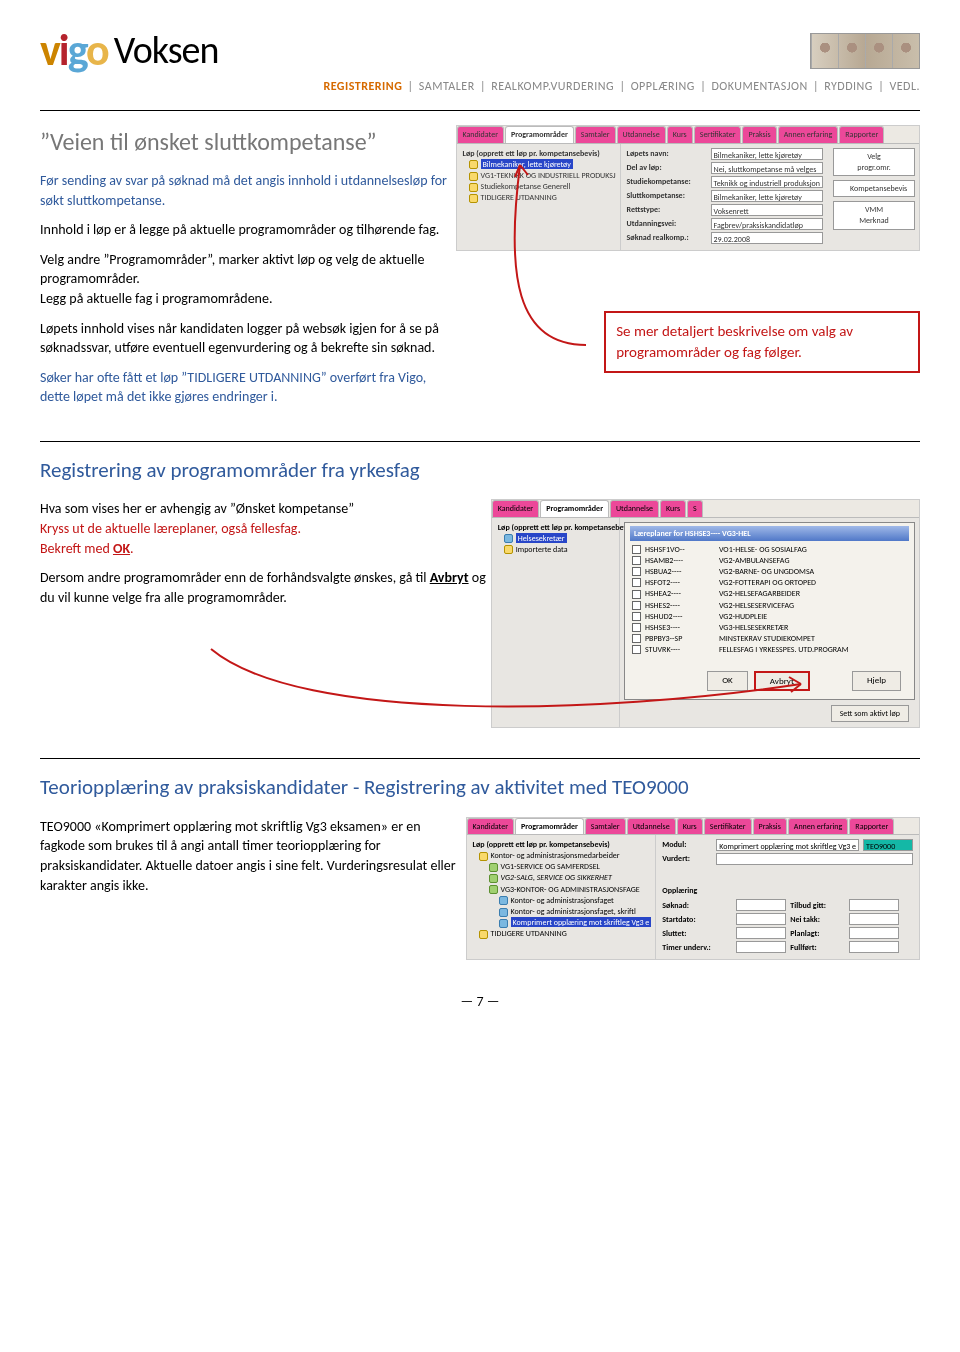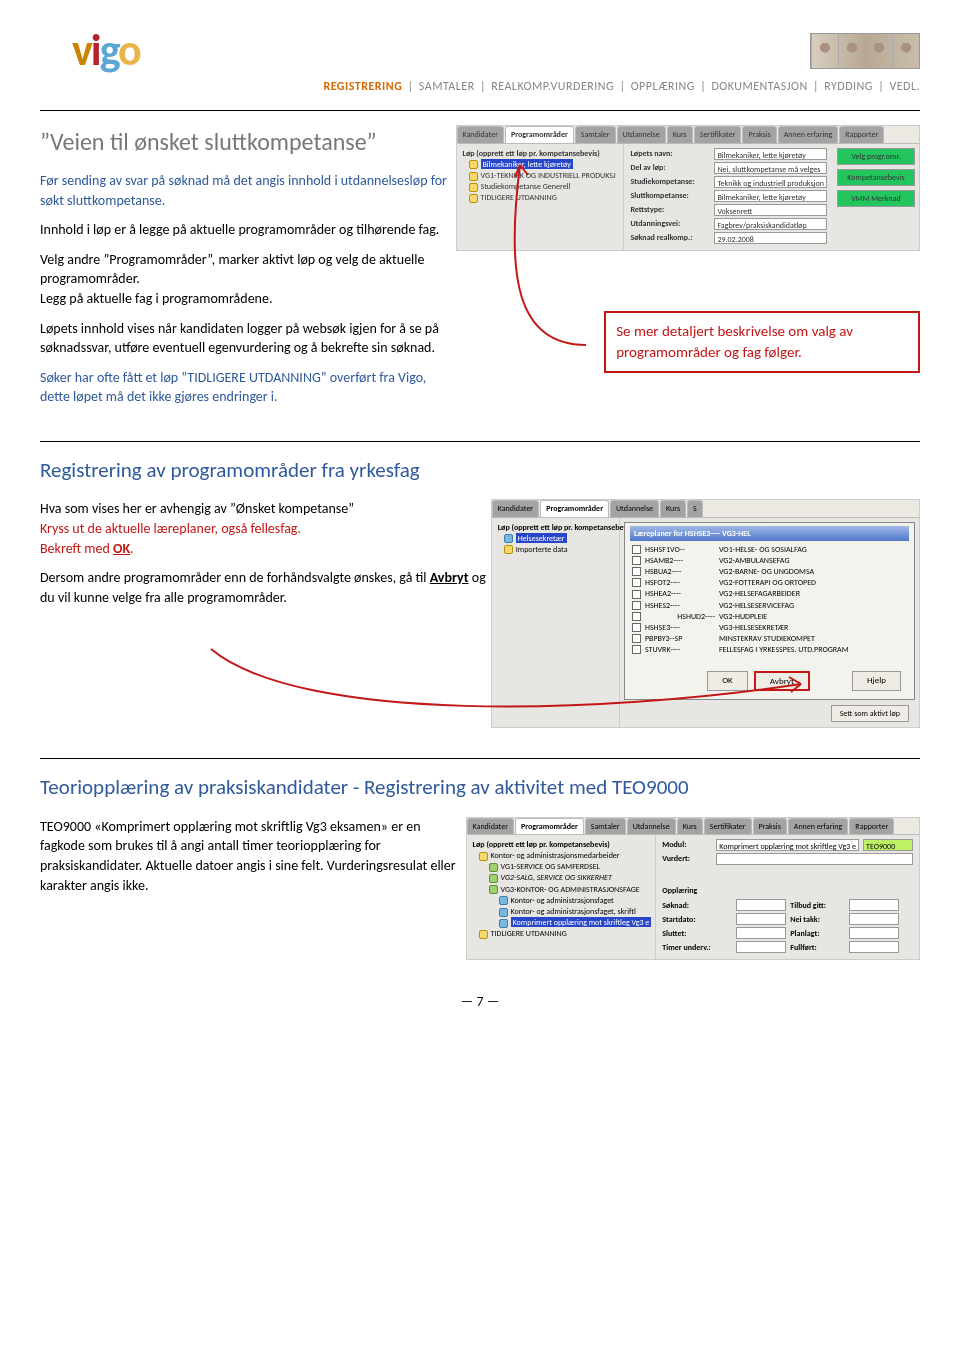--- a/index.html
+++ b/index.html
@@ -1,19 +1,19 @@
 <!DOCTYPE html>
 <html><head>
 <meta charset="utf-8">
 <style>
   * { box-sizing: border-box; margin: 0; padding: 0; }
   body { width: 960px; margin: 0 auto; font-family: Calibri, Arial, sans-serif; background: #fff; color: #000; font-size: 14px; line-height: 1.4; }
   .page { padding: 20px 40px 20px 40px; position: relative; }
   .header-row { display: flex; align-items: center; gap: 14px; margin-bottom: 6px; }
-  .logo-block { display: flex; align-items: center; gap: 6px; margin-left: 32px; }
+  .logo-block { display: flex; align-items: center; gap: 6px; }
   .logo-text { font-size: 44px; font-weight: bold; letter-spacing: -2px; }
   .logo-text .v { color: #cc8400; }
   .logo-text .i { color: #b5232d; }
   .logo-text .g { color: #5aa7d6; }
   .logo-text .o { color: #e8b54a; }
   .logo-word2 { font-size: 38px; font-weight: 400; color: #000; letter-spacing: -1px; }
   .photo-strip { width: 110px; height: 36px; background: linear-gradient(90deg,#d8cfc0,#b7a893,#c9beab); border: 1px solid #999; margin-left: auto; display: flex; }
   .photo-strip div { flex:1; border-left:1px solid #aaa; background: radial-gradient(circle at 50% 40%, #aa9080 20%, transparent 21%); }
   .header-nav { text-align: right; font-size: 12px; color: #888; letter-spacing: 0.5px; border-bottom: 0; padding-right: 0; margin-top: -10px; margin-bottom: 16px; }
   .header-nav .nav-item { display: inline; }
@@ -25,36 +25,36 @@
   .right { flex: 1; }
   h2.gray-title { font-size: 24px; color: #777; font-weight: 400; margin-bottom: 12px; }
   h2.blue-title { font-size: 21px; color: #305a9c; font-weight: 400; margin: 10px 0 14px; }
   p { margin-bottom: 10px; }
   .blue-text { color: #305a9c; }
   .redlink { color: #c31717; }
   .bold-und { font-weight: bold; text-decoration: underline; }
   .callout-red { border: 2px solid #c31717; padding: 8px 10px; color: #c31717; font-size: 15px; background: #fff; margin-top: 60px; }
   .screenshot { background: #e8e6e2; border: 1px solid #ccc; font-size: 9px; color: #333; overflow: hidden; }
   .tabs-row { display: flex; background: #ece9e3; border-bottom: 1px solid #bbb; }
-  .tab { padding: 2px 5px; border: 1px solid #bbb; border-bottom: none; background: #a3a3a3; border-radius: 3px 3px 0 0; margin-right: 1px; font-size: 8px; white-space: nowrap; }
+  .tab { padding: 2px 5px; border: 1px solid #bbb; border-bottom: none; background: #ec4899; border-radius: 3px 3px 0 0; margin-right: 1px; font-size: 8px; white-space: nowrap; }
   .tab.active { background: #fff; font-weight: bold; }
   .screenshot-body { display: flex; }
   .tree-pane { width: 38%; padding: 4px; border-right: 1px solid #ccc; font-size: 8px; }
   .tree-pane .node { padding: 0 0 0 8px; white-space: nowrap; }
   .tree-pane .node .ic { display: inline-block; width: 9px; height: 9px; background: #f9d96b; border:1px solid #b59300; border-radius:2px; margin-right:3px; vertical-align:middle; }
   .tree-pane .node .ic.blue { background:#7bb8e0; border-color:#3a7daf; }
   .tree-pane .node .ic.green { background:#a0d070; border-color:#5c9030; }
   .tree-sel { background: #2846c8; color: #fff; padding: 0 2px; }
   .form-pane { flex: 1; padding: 4px 6px; font-size: 8px; }
   .form-row { display: flex; align-items: center; margin-bottom: 2px; gap: 4px; }
   .form-row .lbl { width: 80px; font-weight: bold; }
   .form-row .val { flex: 1; background: #fff; border: 1px solid #999; padding: 0 2px; height: 12px; line-height: 12px; overflow: hidden; white-space: nowrap; }
-  .form-row .val.ro { background: #bef264; }
+  .form-row .val.ro { background: #14b8a6; }
   .side-btns { width: 90px; padding: 4px; font-size: 8px; }
-  .side-btns .btn { background: #22c55e; border: 1px solid #999; padding: 2px 0; margin-bottom: 4px; text-align: center; }
+  .side-btns .btn { background: #ffffff; border: 1px solid #999; padding: 2px 16px; margin-bottom: 4px; text-align: center; }
   .screenshot-b { background: #e8e6e2; border: 1px solid #ccc; font-size: 8px; }
   .sc-b-body { display: flex; }
   .listpane { padding: 3px 5px; font-size: 8px; }
   .listpane .lp-title { background: linear-gradient(#a0b9e8,#5078c8); color: #fff; padding: 2px 4px; font-weight: bold; margin-bottom: 3px; }
   .listpane .lp-row { display: flex; align-items: center; gap: 4px; padding: 0 2px; white-space: nowrap; }
   .listpane .chk { width: 9px; height: 9px; border: 1px solid #666; background: #fff; }
   .dlg-ft { display: flex; justify-content: flex-end; gap: 6px; padding: 5px 8px; }
   .dlg-ft .btn { background: #efece5; border: 1px solid #999; padding: 2px 14px; font-size: 9px; }
   .screenshot-c { background: #e8e6e2; border: 1px solid #ccc; font-size: 8px; }
   .sc-c-body { display: flex; }
@@ -63,20 +63,21 @@
   svg.arrow-svg { position:absolute; pointer-events:none; }
 </style>
 </head>
 <body>
 
 <div class="page">
 
   <div class="header-row">
     <div class="logo-block">
       <span class="logo-text"><span class="v">v</span><span class="i">i</span><span class="g">g</span><span class="o">o</span></span>
+      <span class="logo-word2">Voksen</span>
     </div>
     <div class="photo-strip">
         <div></div>
         <div></div>
         <div></div>
         <div></div>
       </div>
   </div>
 
   <div class="header-nav" id="header-nav"><span class="nav-item active">REGISTRERING</span><span class="sep"> | </span><span class="nav-item">SAMTALER</span><span class="sep"> | </span><span class="nav-item">REALKOMP.VURDERING</span><span class="sep"> | </span><span class="nav-item">OPPLÆRING</span><span class="sep"> | </span><span class="nav-item">DOKUMENTASJON</span><span class="sep"> | </span><span class="nav-item">RYDDING</span><span class="sep"> | </span><span class="nav-item">VEDL.</span></div>
@@ -219,21 +220,21 @@
                     <span style="width: 70px; display: inline-block;">HSHEA2----</span>
                     <span>VG2-HELSEFAGARBEIDER</span>
                   </div>
                   <div class="lp-row">
                     <span class="chk"></span>
                     <span style="width: 70px; display: inline-block;">HSHES2----</span>
                     <span>VG2-HELSESERVICEFAG</span>
                   </div>
                   <div class="lp-row">
                     <span class="chk"></span>
-                    <span style="width: 70px; display: inline-block; text-align: right;">HSHUD2----</span>
+                    <span style="width: 70px; display: inline-block;">HSHUD2----</span>
                     <span>VG2-HUDPLEIE</span>
                   </div>
                   <div class="lp-row">
                     <span class="chk"></span>
                     <span style="width: 70px; display: inline-block;">HSHSE3----</span>
                     <span>VG3-HELSESEKRETÆR</span>
                   </div>
                   <div class="lp-row">
                     <span class="chk"></span>
                     <span style="width: 70px; display: inline-block;">PBPBY3--SP</span>

